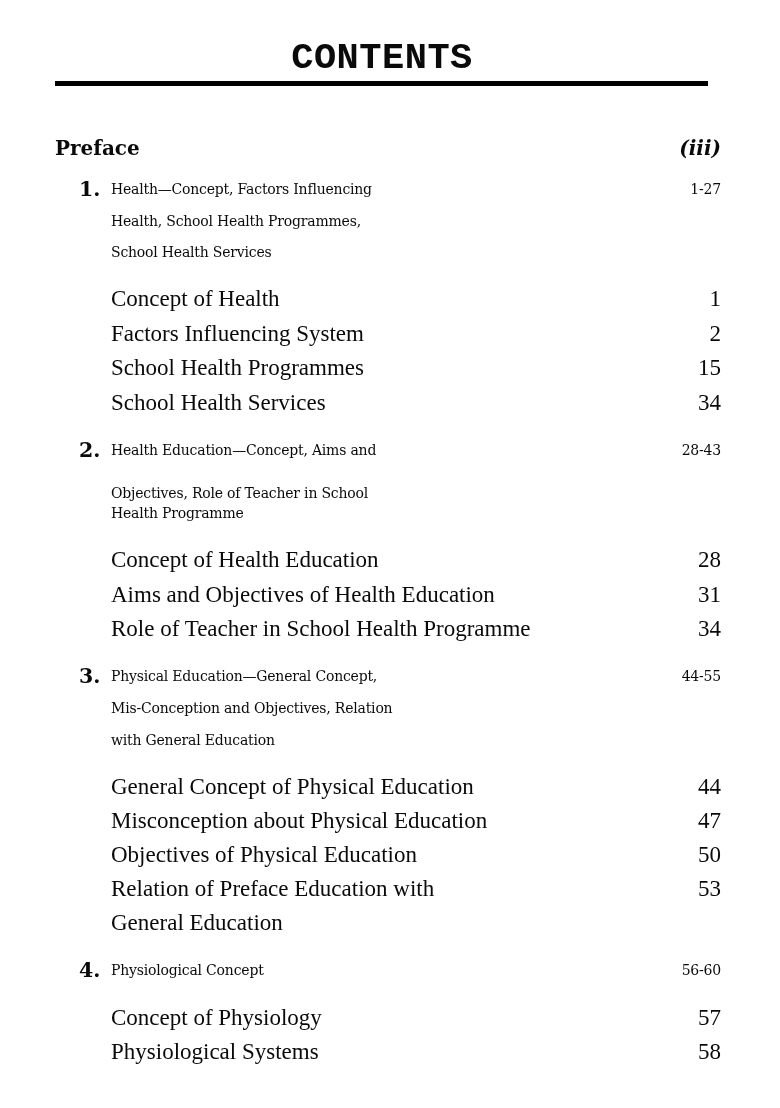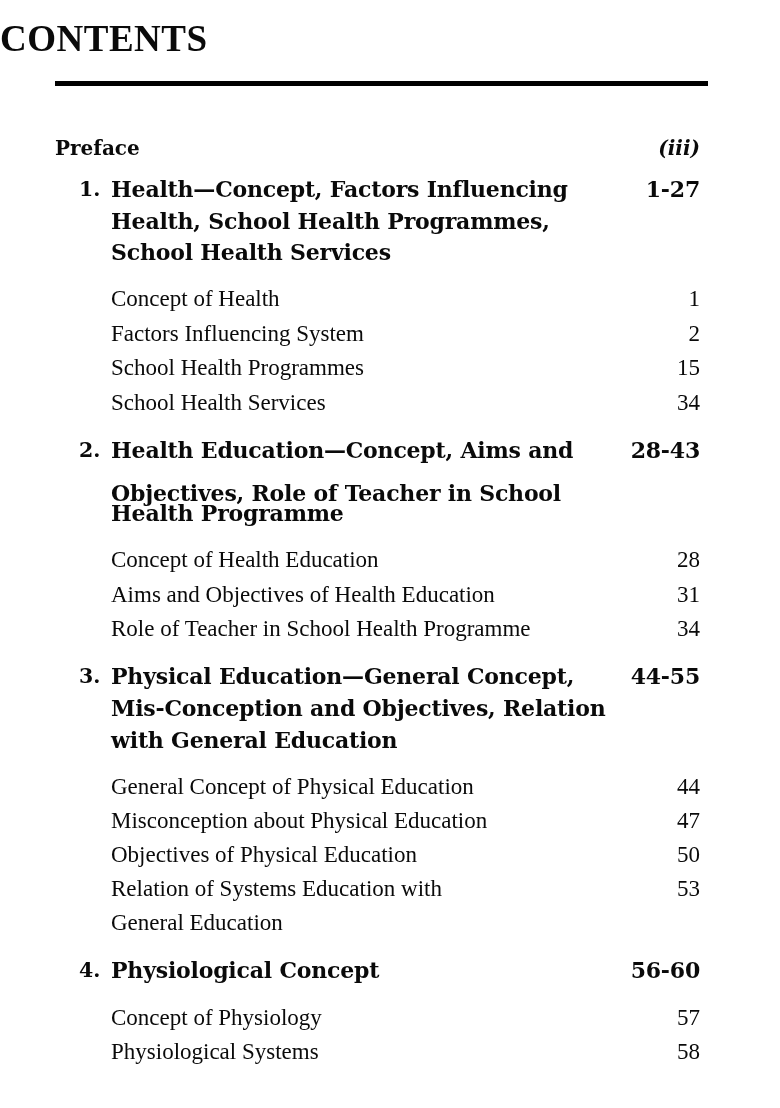--- a/index.html
+++ b/index.html
@@ -2,45 +2,45 @@
 <html><head>
 <meta charset="utf-8">
 <style>
   html, body { margin: 0; padding: 0; background: #ffffff; }
   body {
     width: 780px; height: 1108px; position: relative; overflow: hidden;
     font-family: "DejaVu Serif", "Liberation Serif", serif;
     color: #0a0a0a;
   }
   .title {
-    position: absolute; left: 0; width: 764px; top: 17px;
-    font-weight: bold; font-size: 37px;
+    position: absolute; left: 0; width: 764px; top: 36px;
+    text-align: center; font-weight: bold; font-size: 37px;
     letter-spacing: 0.5px; line-height: 44px;
-    font-family: Liberation Serif, serif;
+    font-family: Liberation Mono, monospace;
   }
   .rule {
     position: absolute; left: 55px; top: 81px; width: 653px; height: 5px;
     background: #000;
   }
   .row {
     position: absolute; left: 0; width: 780px; height: 30px;
     font-size: 21px; line-height: 30px;
   }
   .row .num {
     position: absolute; left: 79px; font-weight: bold;
     font-family: "DejaVu Serif", serif; font-size: 20.5px;
   }
   .row .txt {
     position: absolute; left: 111px; white-space: nowrap;
   }
   .row .pg {
-    position: absolute; right: 80px; text-align: center; white-space: nowrap;
+    position: absolute; right: 59px; text-align: center; white-space: nowrap;
   }
   .bold .txt, .bold .pg {
-    font-weight: bold; font-family: "DejaVu Serif", serif; font-size: 22px;
+    font-weight: normal; font-family: "DejaVu Serif", serif; font-size: 14px;
     letter-spacing: -0.2px;
   }
   .reg .txt, .reg .pg {
     font-family: "Liberation Serif", serif; font-size: 23px;
   }
   .preface .txt { left: 55px; font-weight: bold; font-size: 20px; font-family: "DejaVu Serif", serif; }
   .preface .pg { font-style: italic; font-weight: bold; font-size: 20px; font-family: "DejaVu Serif", serif; }
 </style>
 </head>
 <body>
@@ -122,21 +122,21 @@
 </div>
 <div class="row reg" style="top:806px">
   <span class="txt">Misconception about Physical Education</span>
   <span class="pg">47</span>
 </div>
 <div class="row reg" style="top:840px">
   <span class="txt">Objectives of Physical Education</span>
   <span class="pg">50</span>
 </div>
 <div class="row reg" style="top:874px">
-  <span class="txt">Relation of Systems Education with</span>
+  <span class="txt">Relation of Preface Education with</span>
   <span class="pg">53</span>
 </div>
 <div class="row reg" style="top:908px">
   <span class="txt">General Education</span>
 </div>
 
 <div class="row bold" style="top:955px">
   <span class="num">4.</span>
   <span class="txt">Physiological Concept</span>
   <span class="pg">56-60</span>

